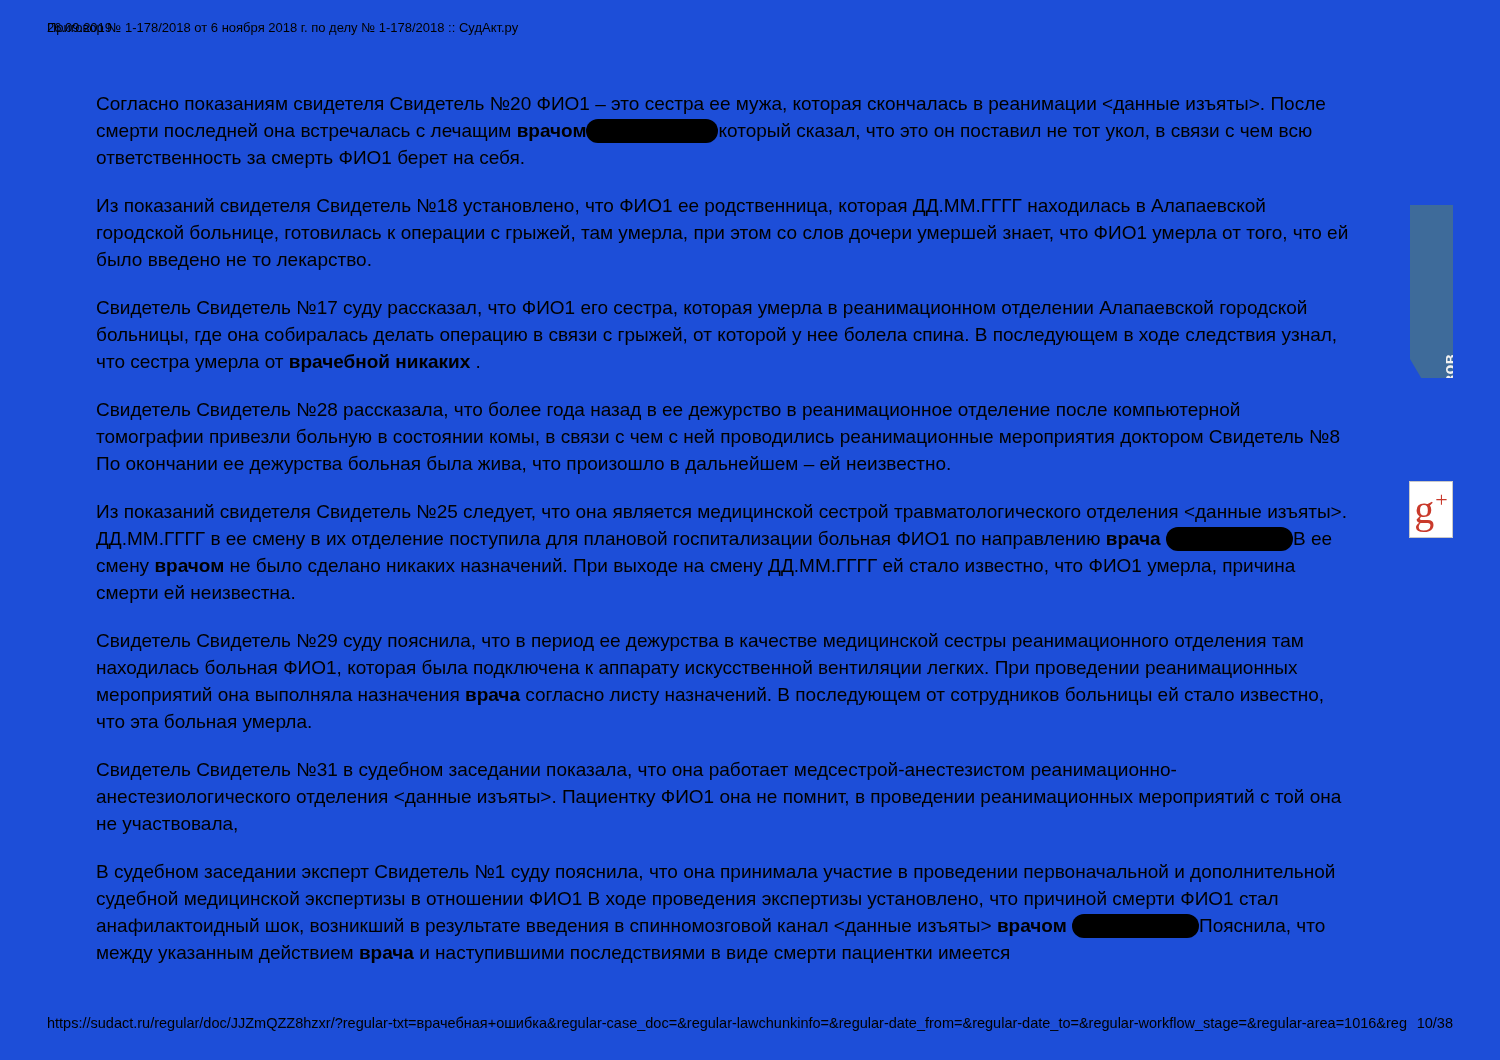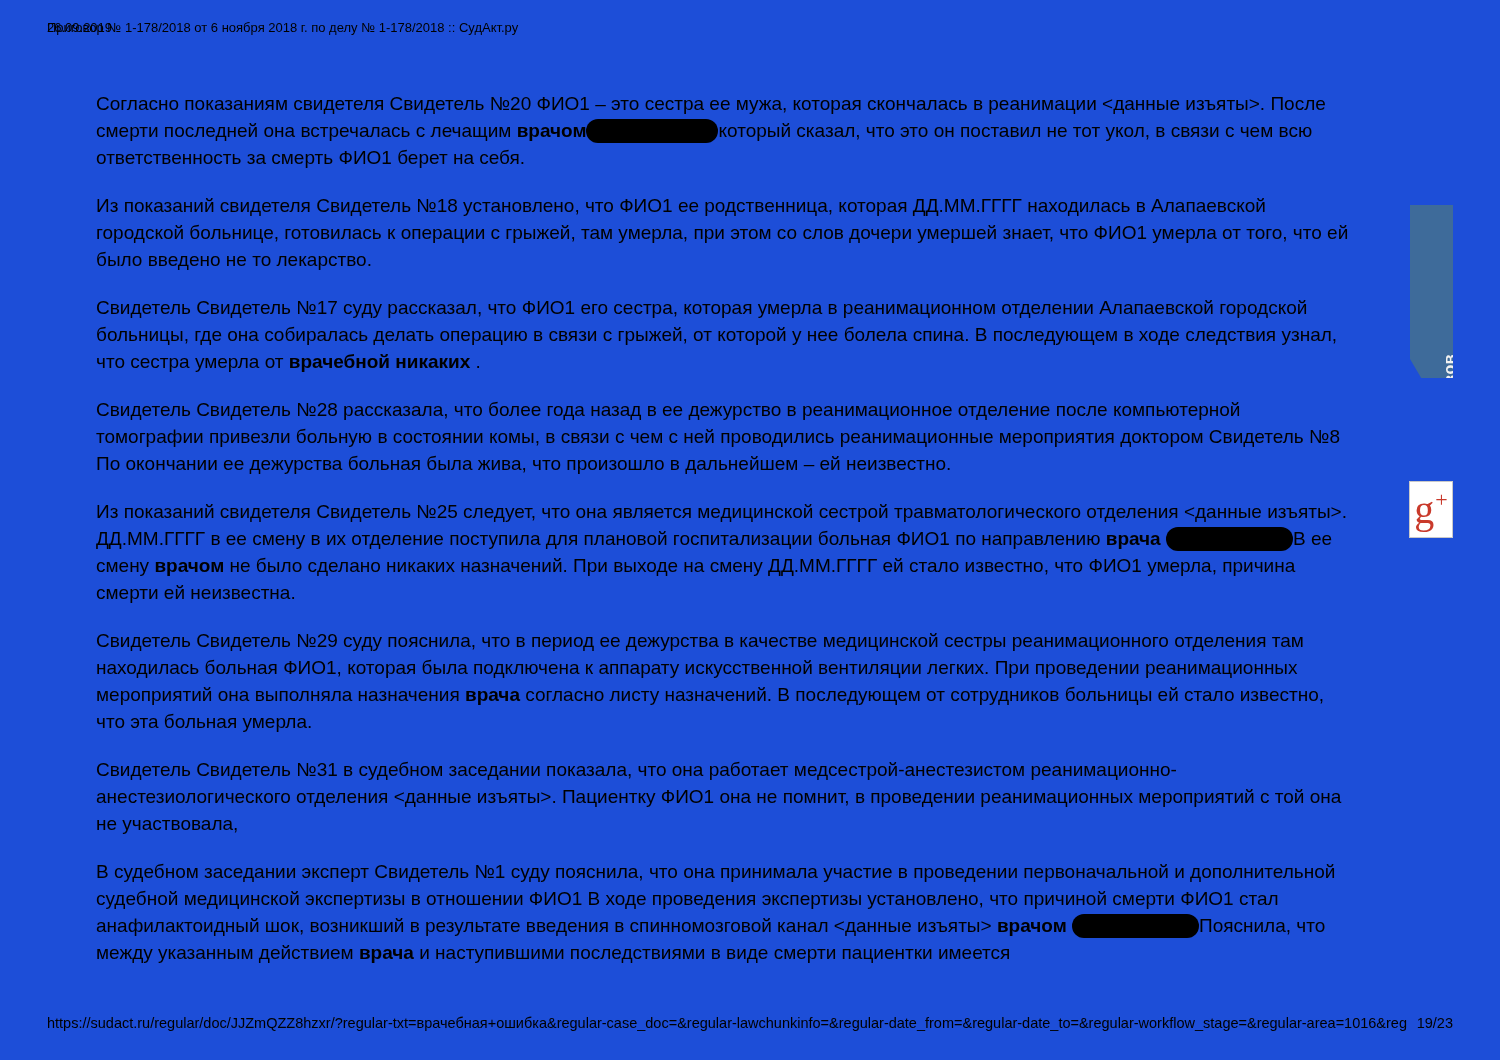--- a/index.html
+++ b/index.html
@@ -155,16 +155,16 @@
   <div class="feedback-tab" style="background: rgb(62, 107, 154);">
     <span class="feedback-label">Книга отзывов</span>
   </div>
 
   <div class="gplus">
     <span><span class="gplus-g" style="color: rgb(201, 58, 43);">g</span><span class="gplus-plus" style="color: rgb(201, 58, 43);">+</span></span>
   </div>
 
   <div class="print-footer">
     <span class="footer-url">https://sudact.ru/regular/doc/JJZmQZZ8hzxr/?regular-txt=врачебная+ошибка&amp;regular-case_doc=&amp;regular-lawchunkinfo=&amp;regular-date_from=&amp;regular-date_to=&amp;regular-workflow_stage=&amp;regular-area=1016&amp;reg…</span>
-    <span class="footer-page">19/23</span>
+    <span class="footer-page">10/38</span>
   </div>
 
 </div>
 
 </body></html>

